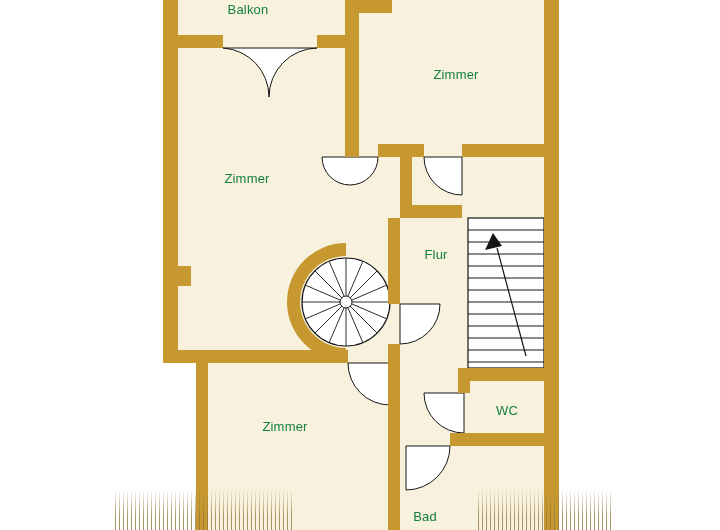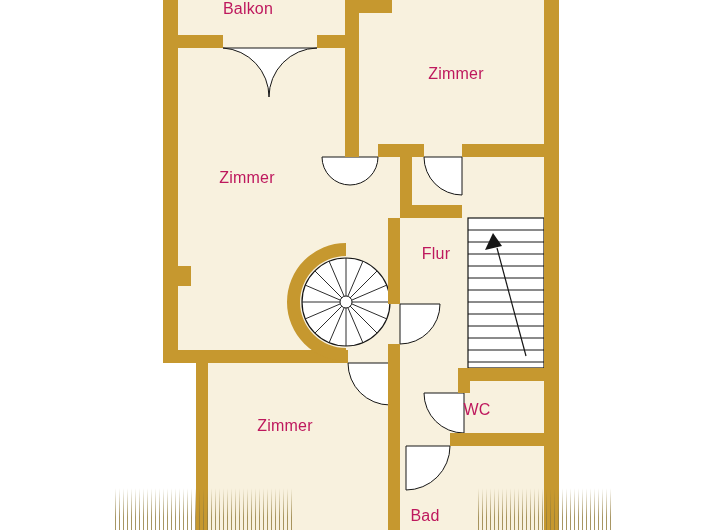--- a/index.html
+++ b/index.html
@@ -19,21 +19,21 @@
   .door{fill:#ffffff;stroke:var(--line);stroke-width:1;}
   .stairbox{fill:#ffffff;stroke:var(--line);stroke-width:1.2;}
   .tread{stroke:var(--line);stroke-width:1;fill:none;}
   .walkline{stroke:var(--line);stroke-width:1.2;fill:none;}
   .arrowhead{fill:var(--line);}
   .spiral-circle{fill:#ffffff;stroke:var(--line);stroke-width:1.2;}
   .spoke{stroke:var(--line);stroke-width:0.9;}
   .hub{fill:#ffffff;stroke:var(--line);stroke-width:1;}
   .lbl{
     position:absolute;transform:translate(-50%,-50%);
-    font-size:16px;color:#be185d;white-space:nowrap;letter-spacing:.2px;
+    font-size:13px;color:#15803d;white-space:nowrap;letter-spacing:.2px;
   }
   .hedge{
     position:absolute;height:42px;bottom:0;
     background:repeating-linear-gradient(90deg,
       rgba(146,124,60,.8) 0 1px, rgba(146,124,60,0) 1px 4px);
     -webkit-mask-image:linear-gradient(to bottom, transparent, #000 70%);
             mask-image:linear-gradient(to bottom, transparent, #000 70%);
   }
 </style>
 </head>
@@ -124,17 +124,17 @@
     </g>
   </svg>
 
   <div class="hedge" style="left:115px;width:177px;"></div>
   <div class="hedge" style="left:478px;width:134px;"></div>
 
   <div class="lbl" style="left:248px;top:9px">Balkon</div>
   <div class="lbl" style="left:456px;top:74px">Zimmer</div>
   <div class="lbl" style="left:247px;top:178px">Zimmer</div>
   <div class="lbl" style="left:436px;top:254px">Flur</div>
-  <div class="lbl" style="left:477px;top:410px">WC</div>
+  <div class="lbl" style="left:507px;top:410px">WC</div>
   <div class="lbl" style="left:285px;top:426px">Zimmer</div>
   <div class="lbl" style="left:425px;top:516px">Bad</div>
 
 </div>
 
 </body></html>

